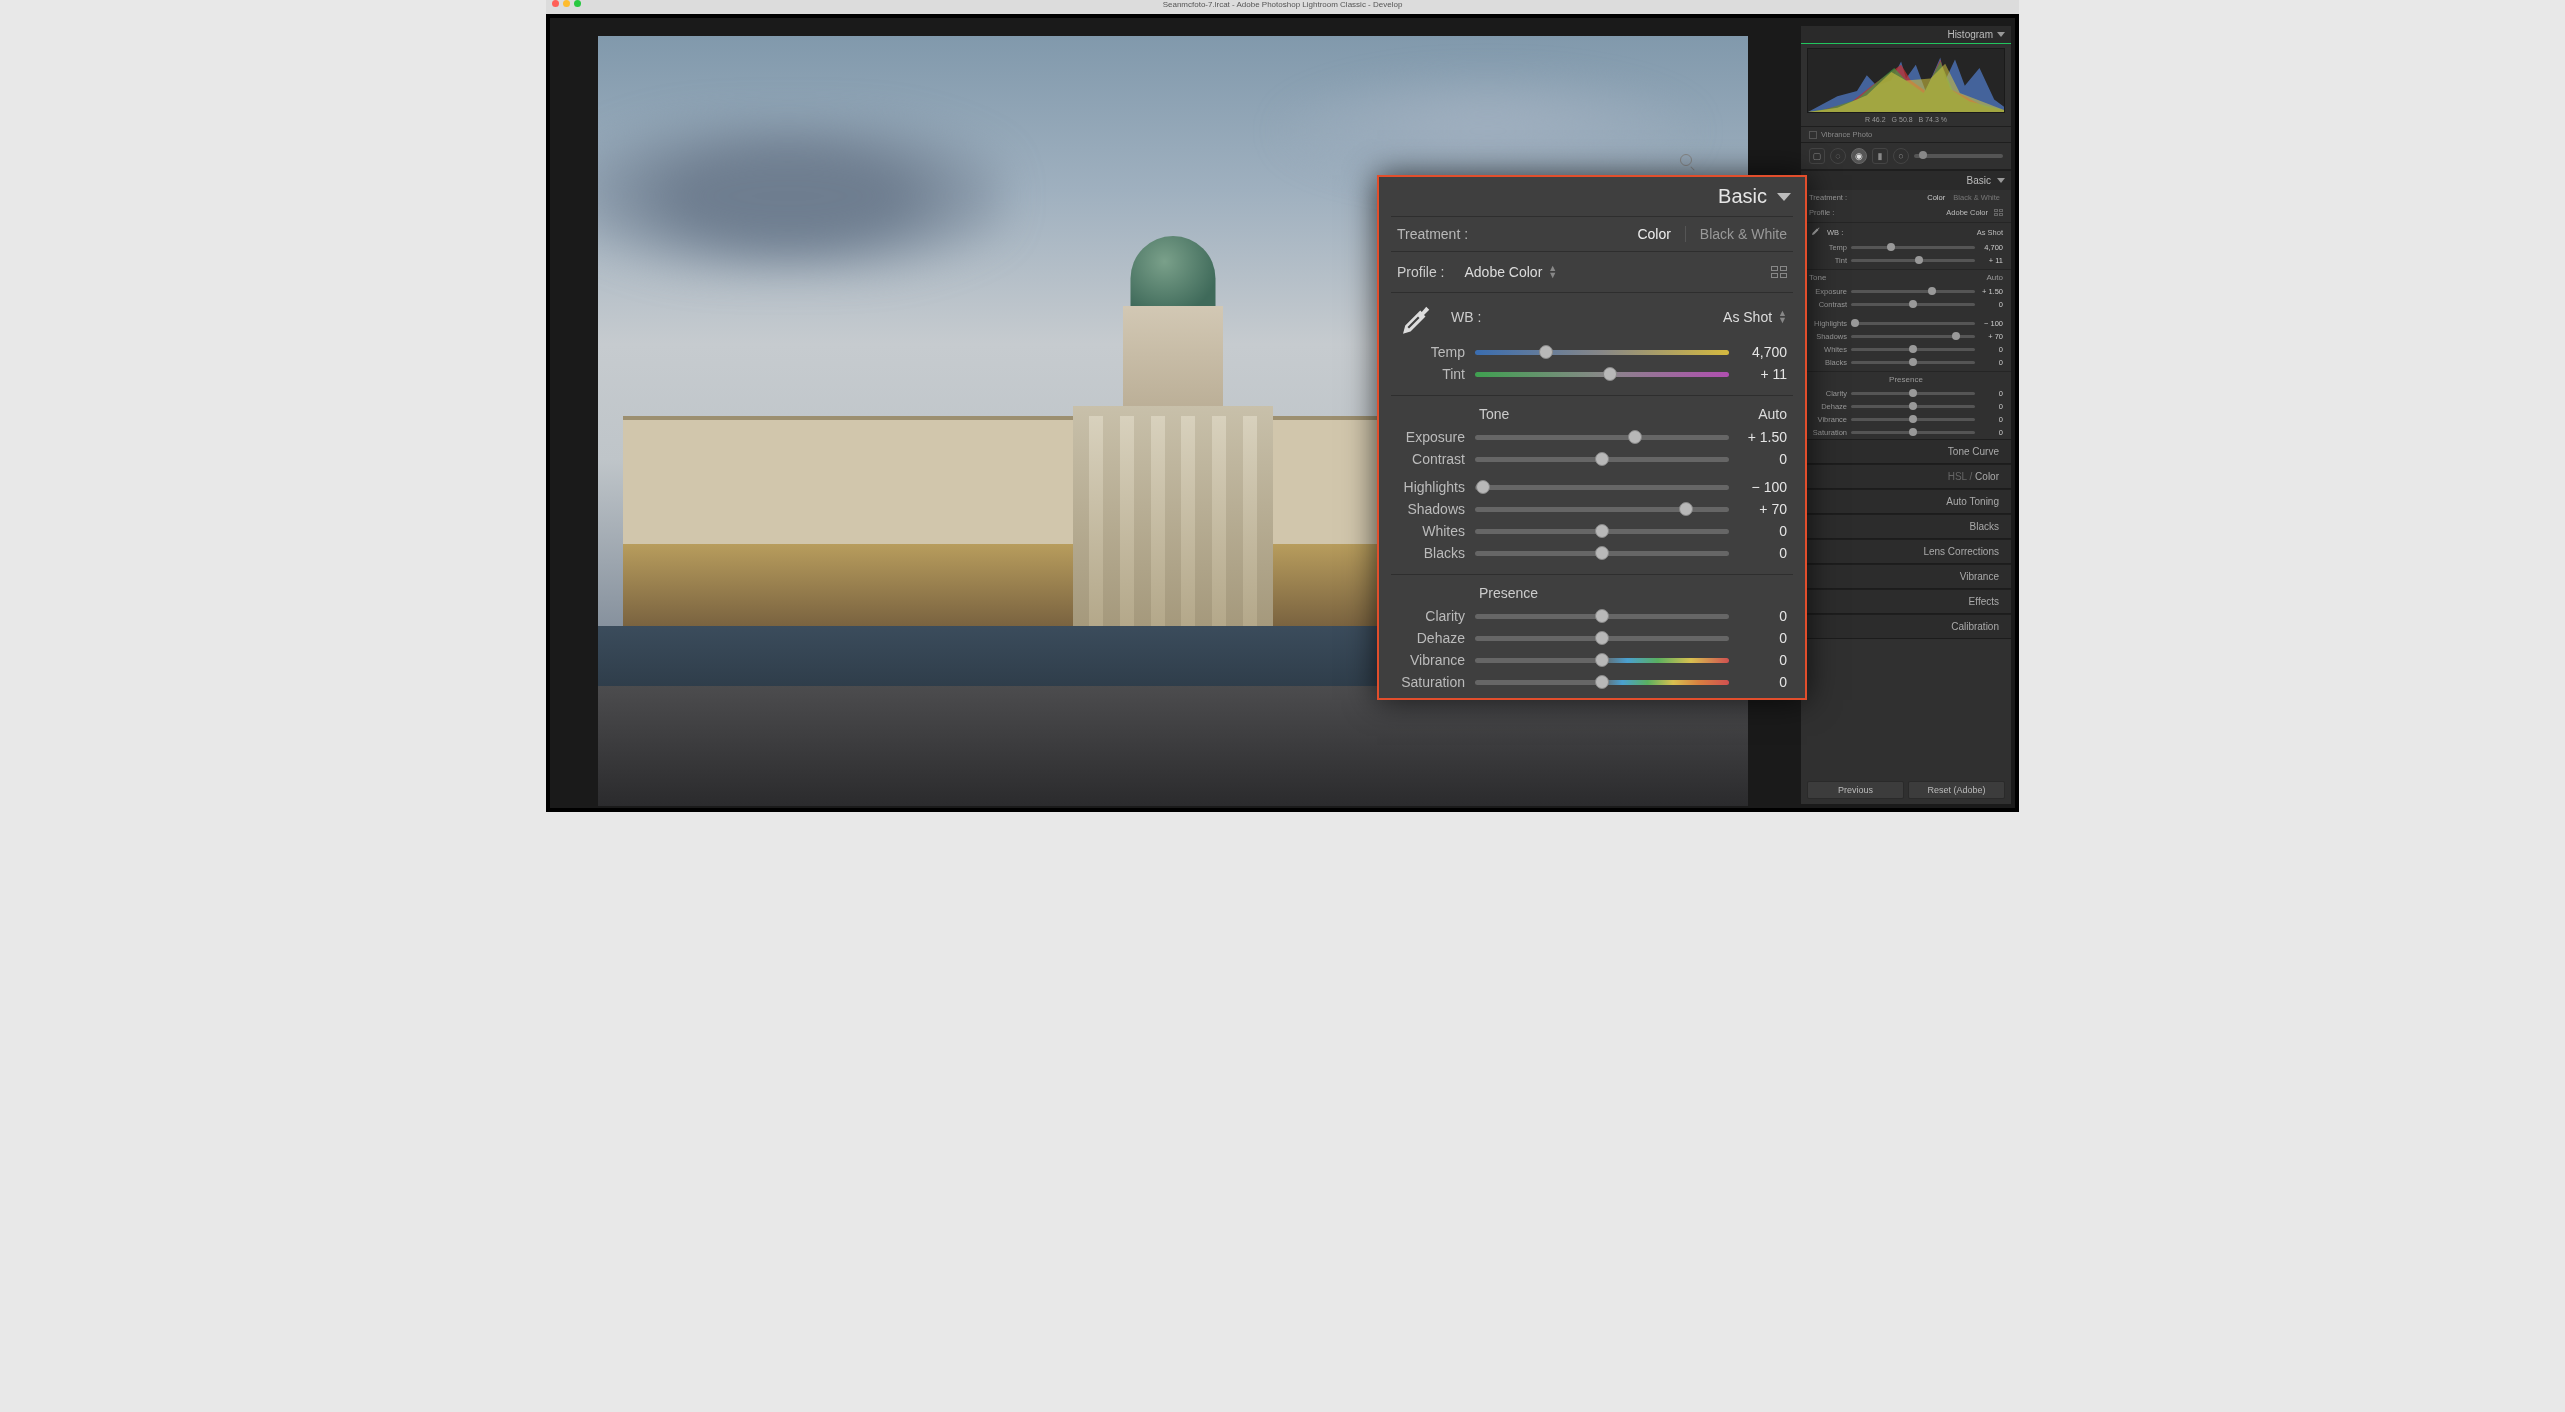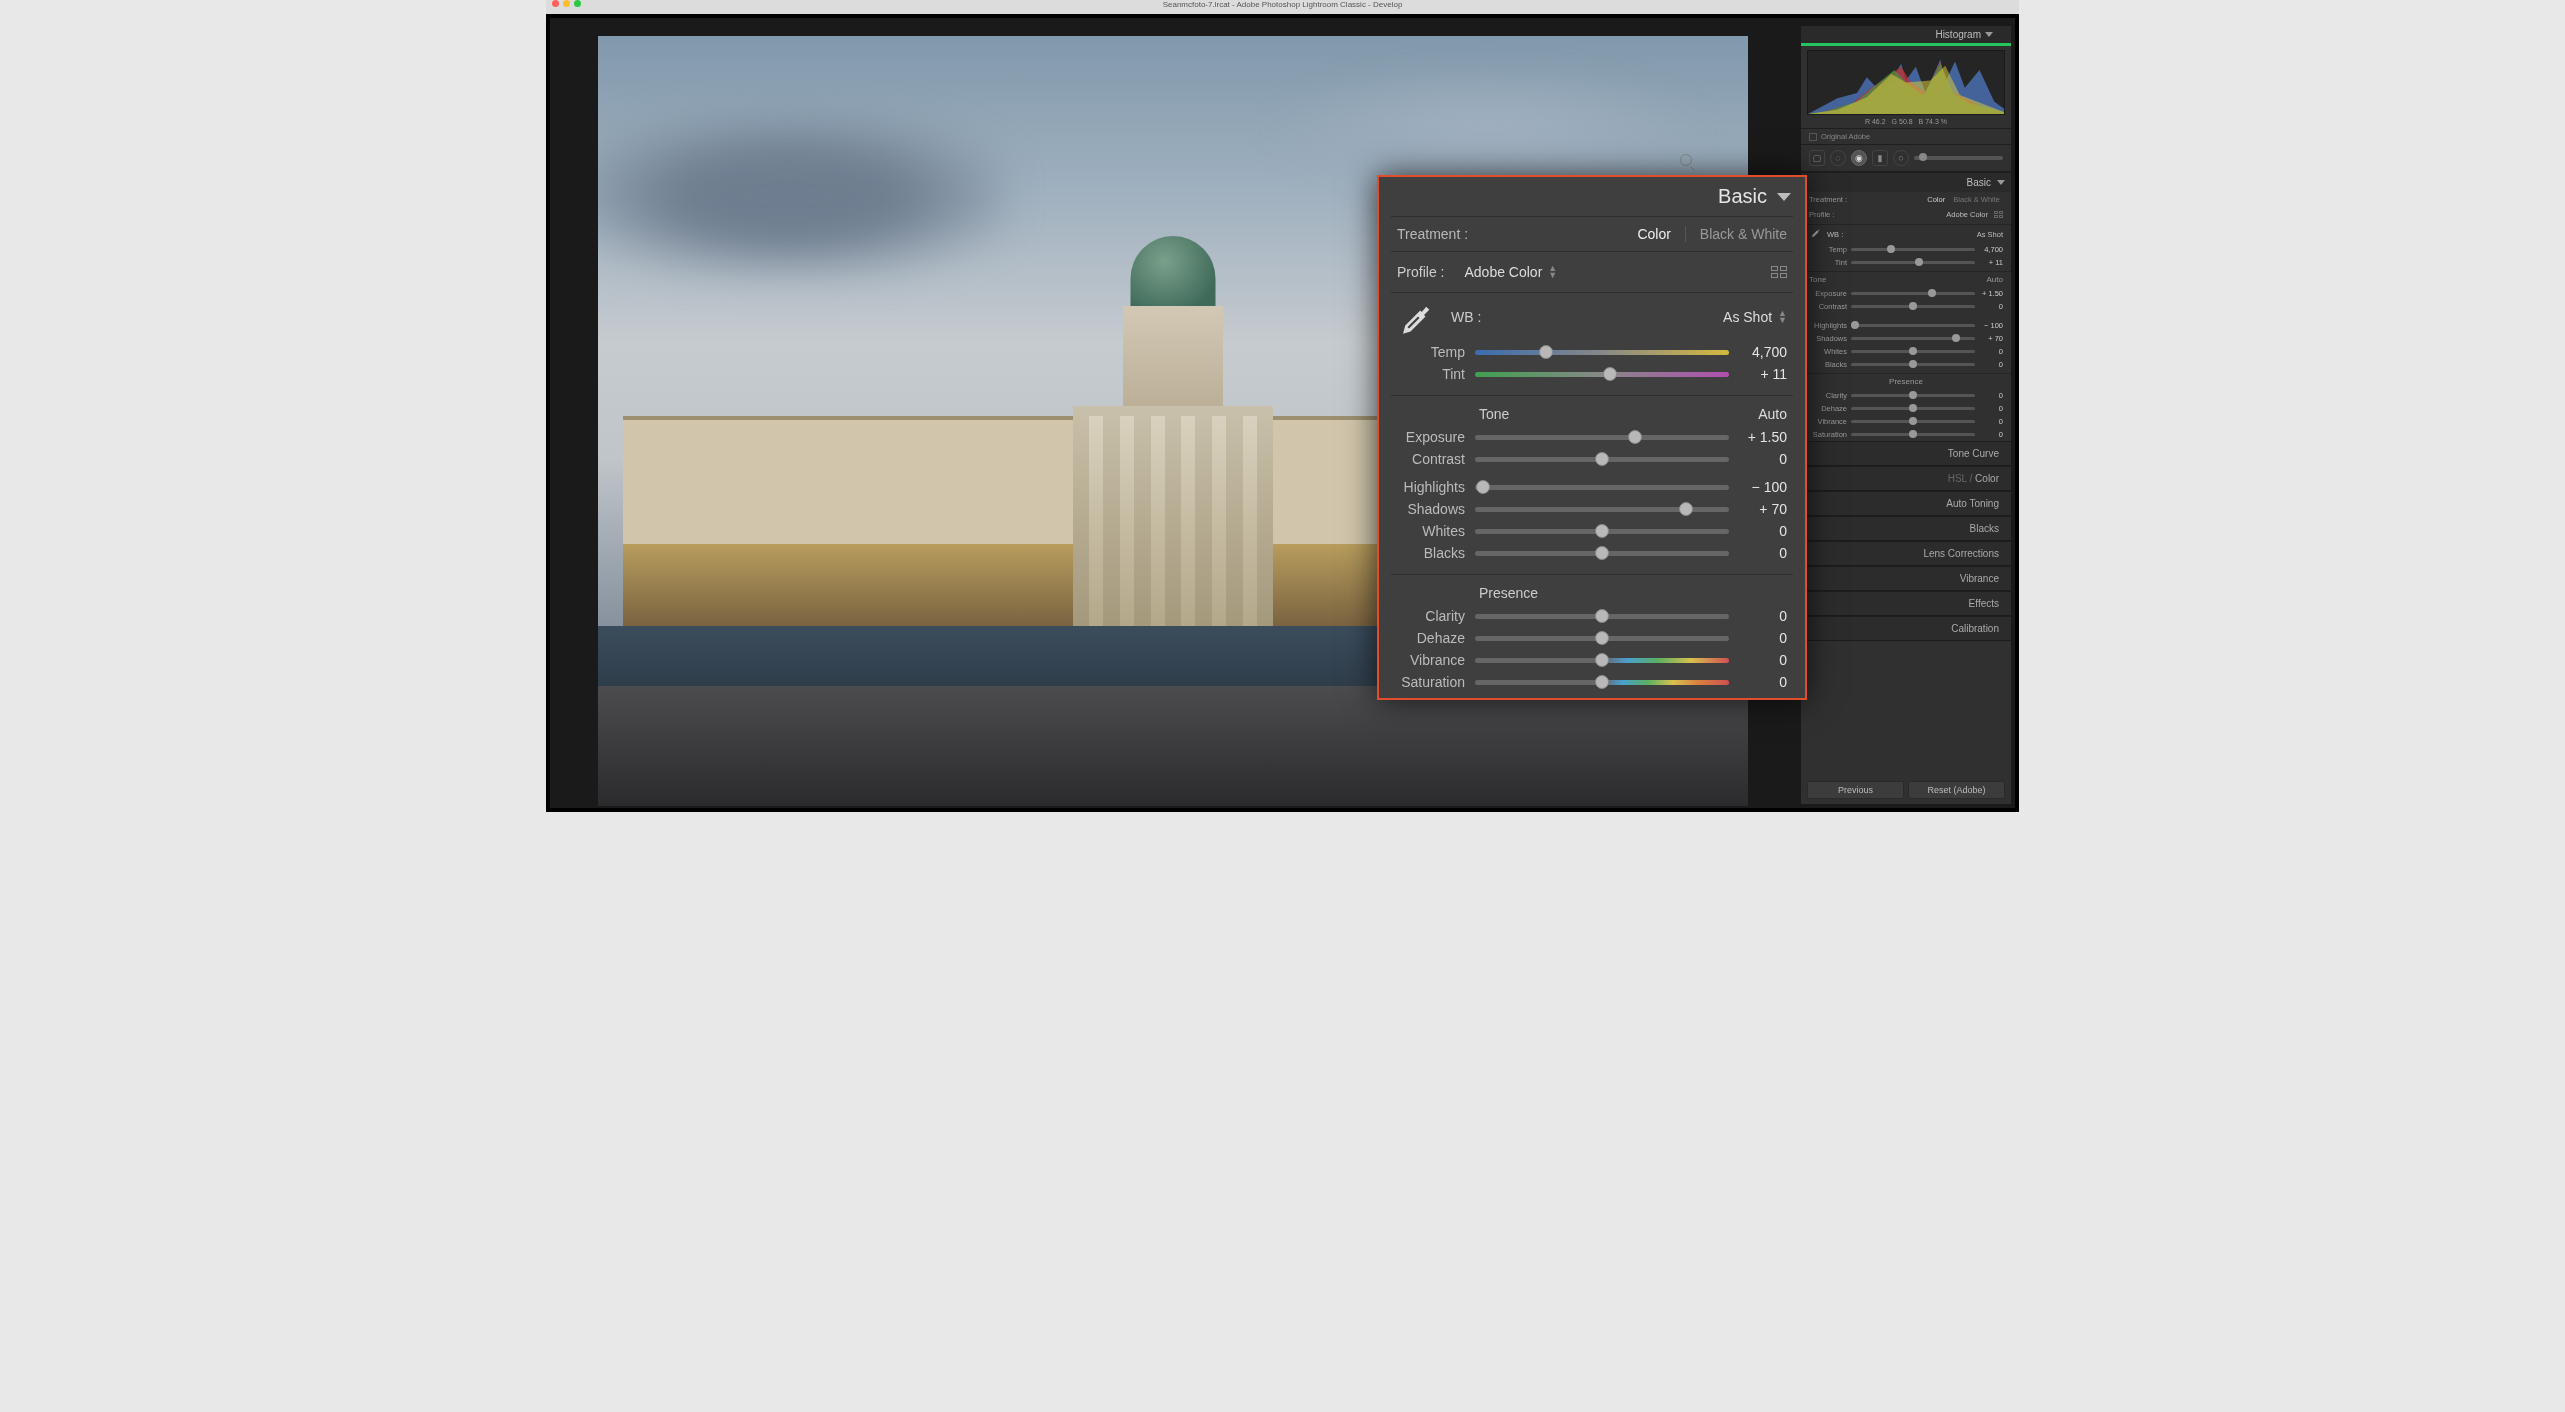--- a/index.html
+++ b/index.html
@@ -20,21 +20,21 @@
   .building{position:absolute;left:25px;right:25px;top:380px;height:210px;background:linear-gradient(#d7cfbd,#c6b998);display:flex;}
   .arch{flex:1;border-top:4px solid #9c8f70;background:linear-gradient(to bottom,#d1c6ac 60%,#b89d5d 60%,#7a6340 100%);}
   .portico{position:absolute;left:50%;top:370px;transform:translateX(-50%);width:200px;height:220px;background:linear-gradient(#c8c0aa,#a5997c);display:flex;justify-content:space-around;padding:10px 8px 0;}
   .col{width:14px;background:linear-gradient(#d8d1bd,#b4a88a);}
   .water{position:absolute;left:0;right:0;top:590px;height:140px;background:linear-gradient(#3b4c5c,#1f2a33);}
   .wall{position:absolute;left:0;right:0;bottom:0;height:120px;background:linear-gradient(#4c4c4e,#2b2b2d);}
   .cursor-zoom{position:absolute;left:1082px;top:118px;width:12px;height:12px;border-radius:50%;border:1px solid #888;}
   .cursor-zoom:after{content:"";position:absolute;right:-4px;bottom:-4px;width:5px;height:1px;background:#888;transform:rotate(45deg);}
 
   .right-panels { position:absolute; right:4px; top:8px; width:210px; bottom:4px; background:#303030; color:#bdbdbd; font-size:8px; }
-  .panel-header { background:#2a2a2a; display:flex; align-items:center; justify-content:flex-end; padding:3px 18px; font-size:10px; border-bottom:3px solid #22c55e;}
+  .panel-header { background:#2a2a2a; display:flex; align-items:center; justify-content:flex-end; padding:3px 6px; font-size:10px; border-bottom:1px solid #22c55e;}
   .panel-header span{margin-right:4px;}
   .tri { width:0;height:0;border-left:4px solid transparent;border-right:4px solid transparent;border-top:5px solid #999;}
   .histogram { height:65px; background:#252525; position:relative; margin:4px 6px 2px; border:1px solid #1a1a1a; overflow:hidden;}
   .hist-svg{width:100%;height:100%;}
   .hist-info{display:flex;justify-content:center;gap:6px;font-size:7px;color:#999;padding:1px 0 3px;}
   .orig-photo{display:flex;align-items:center;gap:4px;padding:3px 8px;font-size:7.5px;color:#888;border-top:1px solid #1e1e1e;}
   .orig-photo .cb{width:8px;height:8px;border:1px solid #555;}
   .tool-strip{display:flex;align-items:center;gap:5px;padding:5px 8px;border-top:1px solid #1e1e1e;border-bottom:1px solid #1e1e1e;}
   .tool-strip .tool{width:16px;height:16px;border:1px solid #444;border-radius:3px;display:flex;align-items:center;justify-content:center;color:#888;font-size:9px;}
   .tool.circle{border-radius:50%;}
@@ -174,21 +174,21 @@
           <path d="M0,60 L30,56 60,44 85,22 100,30 125,28 140,14 155,42 200,58 L200,60 Z" fill="#d8c840" opacity="0.55"></path>
         </svg>
       </div>
       <div class="hist-info">
         <span>R  46.2</span>
         <span>G  50.8</span>
         <span>B  74.3 %</span>
       </div>
       <div class="orig-photo">
         <div class="cb"></div>
-        <span>Original Adobe</span>
+        <span>Vibrance Photo</span>
       </div>
       <div class="tool-strip">
         <div class="tool">▢</div>
         <div class="tool circle">◌</div>
         <div class="tool circle filled">◉</div>
         <div class="tool">▮</div>
         <div class="tool circle">○</div>
         <div class="long">
             <div class="knob"></div>
           </div>

